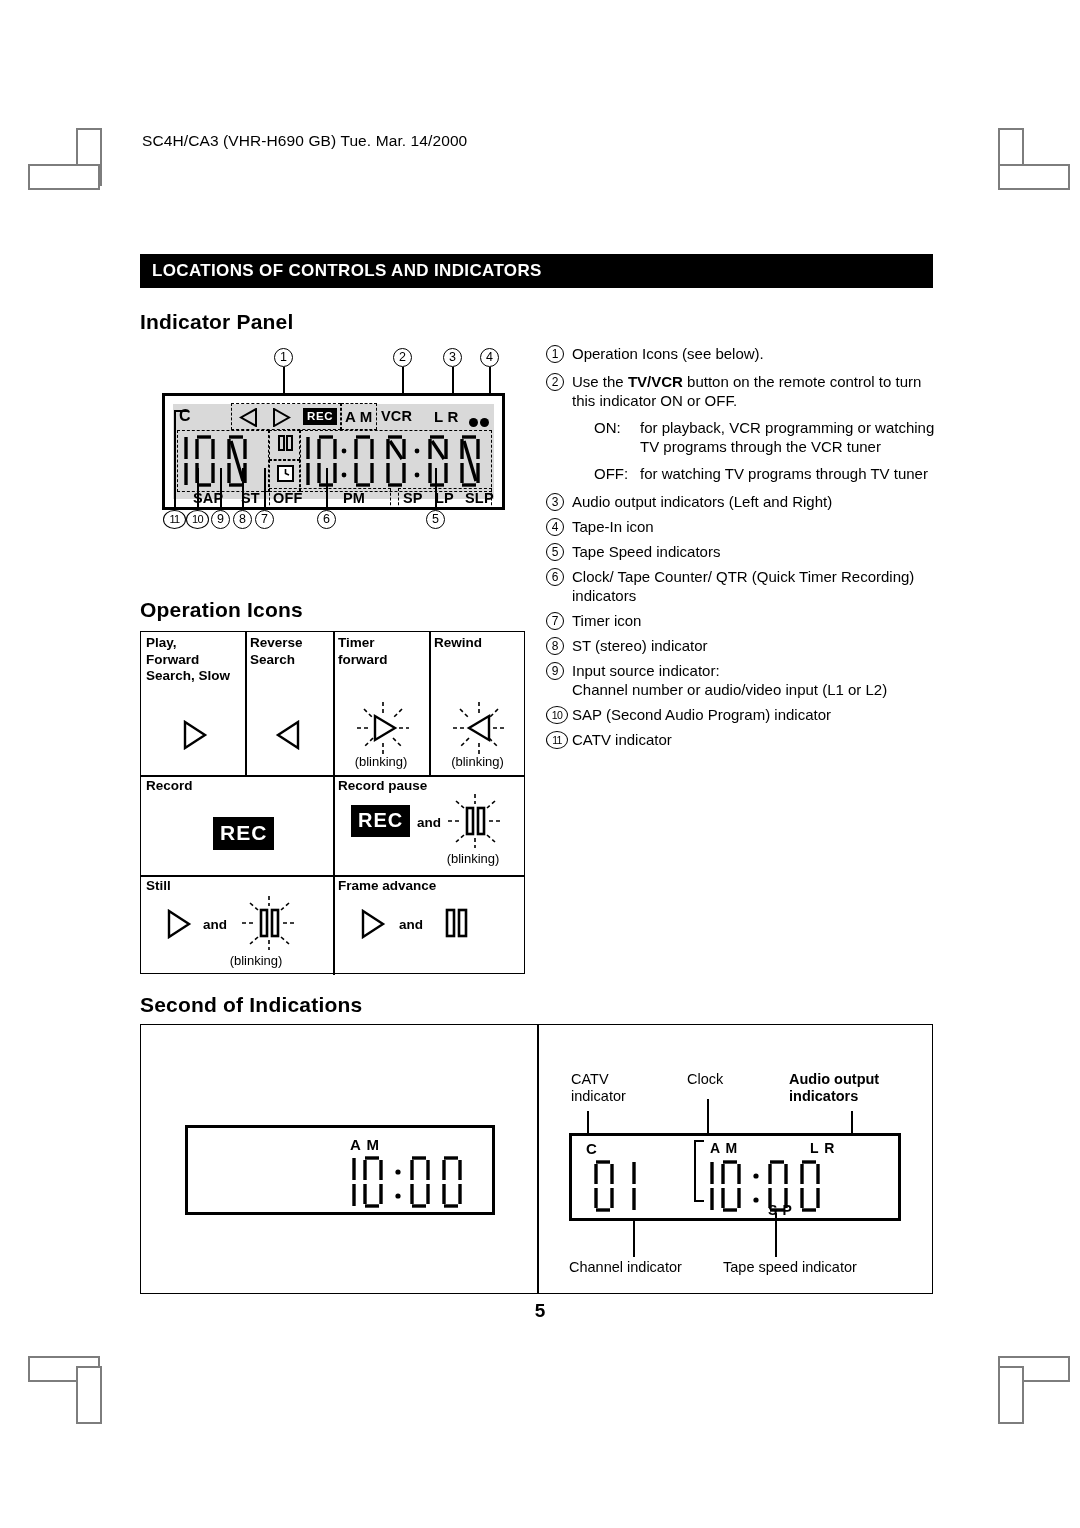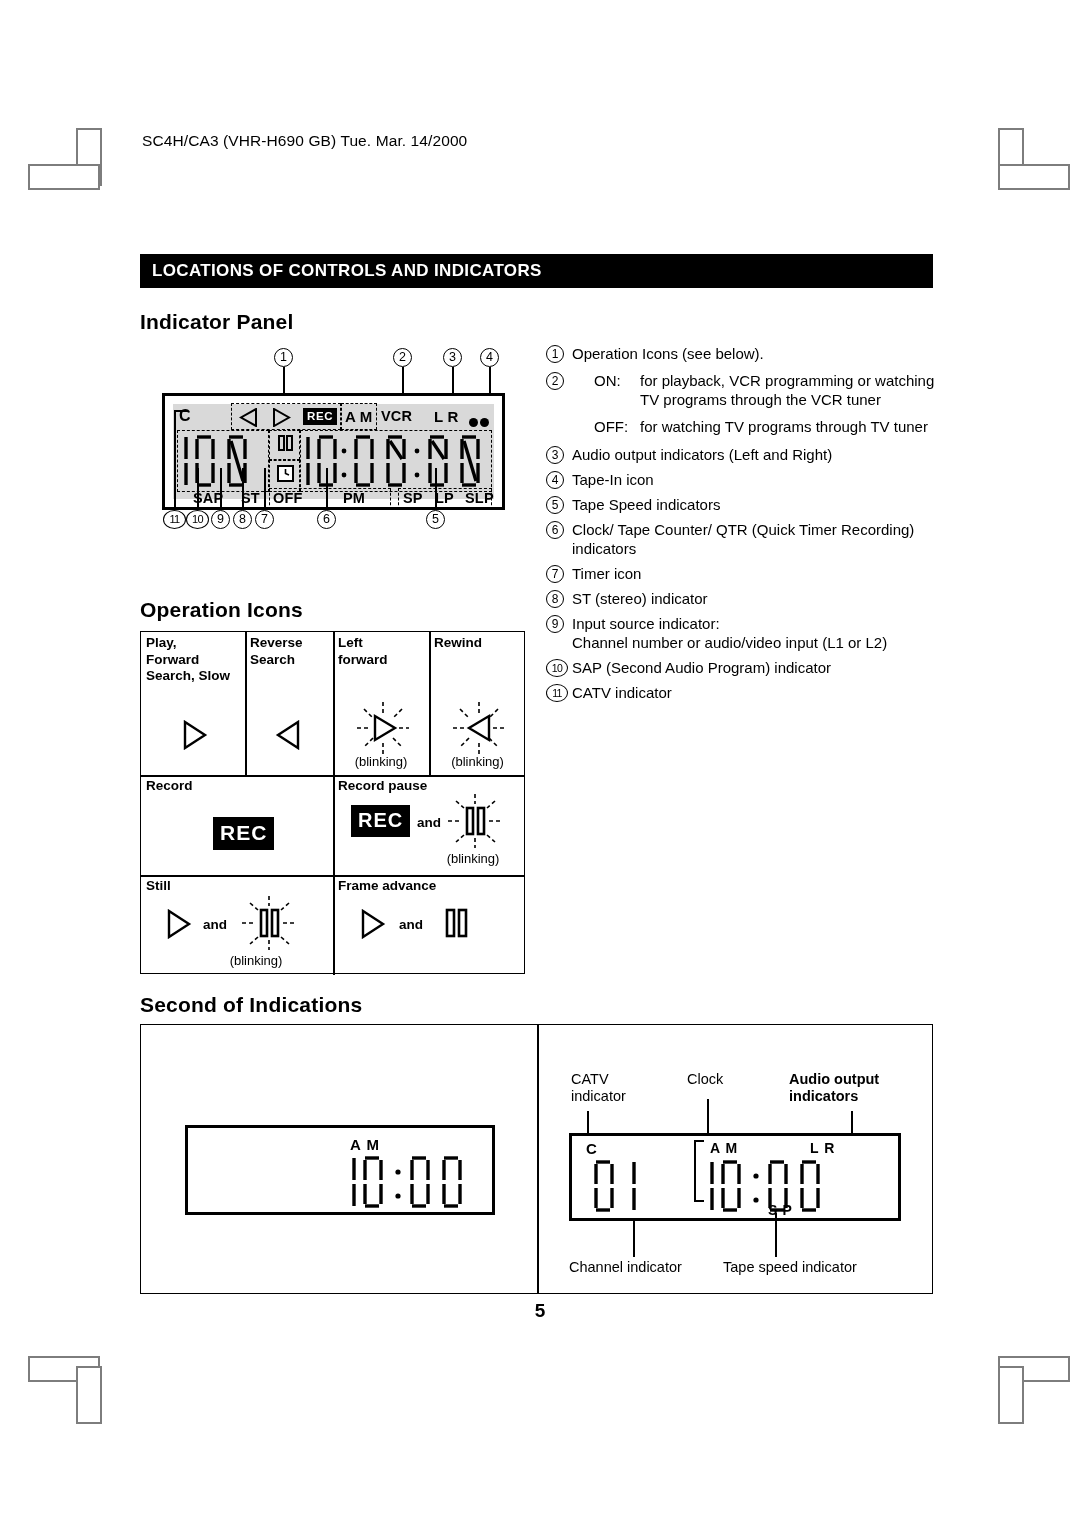--- a/index.html
+++ b/index.html
@@ -361,21 +361,21 @@
   <div class="op-cell" style="left:0; top:0; width:104px; height:143px;">
     <div class="cap" style="white-space:pre-line;">Play,
 Forward
 Search, Slow</div>
     <svg style="position:absolute; left:40px; top:88px;" width="27" height="30" viewBox="0 0 27 30">
       <polygon points="4,2 4,28 24,15" fill="none" stroke="#000" stroke-width="2.4"></polygon>
     </svg>
   </div>
 
   <div class="op-cell" style="left:192px; top:0; width:96px; height:143px;">
-    <div class="cap" style="white-space:pre-line;">Left
+    <div class="cap" style="white-space:pre-line;">Timer
 forward</div>
     <svg style="position:absolute; left:22px; top:68px;" width="56" height="56" viewBox="0 0 56 56">
       <polygon points="20,16 20,40 40,28" fill="none" stroke="#000" stroke-width="2.4"></polygon>
       <g stroke="#000" stroke-width="1.6" stroke-dasharray="4,3">
         <line x1="28" y1="2" x2="28" y2="13"></line>
         <line x1="28" y1="43" x2="28" y2="54"></line>
         <line x1="2" y1="28" x2="16" y2="28"></line>
         <line x1="44" y1="28" x2="54" y2="28"></line>
         <line x1="9" y1="9" x2="18" y2="18"></line>
         <line x1="38" y1="38" x2="47" y2="47"></line>
@@ -468,20 +468,23 @@
 
 <div class="rlist">
 
   <div class="ritem">
     <div class="rnum">1</div>
     <div class="rtext">Operation Icons (see below).</div>
   </div>
 
   <div class="ritem">
     <div class="rnum">2</div>
+    <div class="rsub">
+      <span>Use the </span><b class="tvvcr">TV/VCR</b><span> button on the remote control to turn this indicator ON or OFF.</span>
+    </div>
     <div class="rsub2 ind">
       <span class="k">ON:</span>
       <span class="v">for playback, VCR programming or watching TV programs through the VCR tuner</span>
     </div>
     <div class="rsub2 ind">
       <span class="k">OFF:</span>
       <span class="v">for watching TV programs through TV tuner</span>
     </div>
   </div>
 

